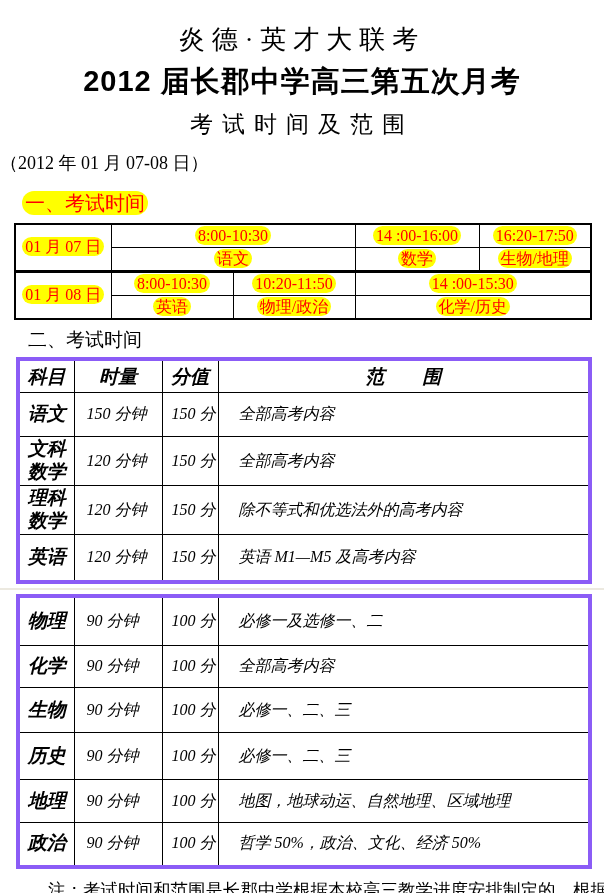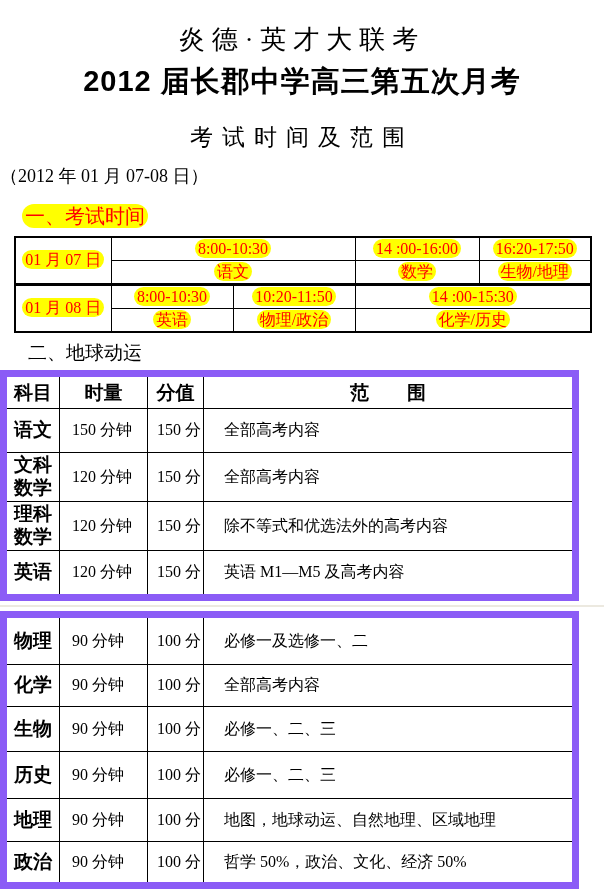--- a/index.html
+++ b/index.html
@@ -5,37 +5,37 @@
   html, body { margin:0; padding:0; }
   body {
     width:604px; height:893px;
     background:#ffffff; color:#000;
     font-family:"Liberation Serif","DejaVu Serif",serif;
     overflow:hidden; position:relative;
   }
   .doc-title1 { text-align:center; margin:22px 0 0 0; font-size:26px; font-weight:normal; letter-spacing:7px; }
   .doc-title2 { text-align:center; margin:5px 0 0 0; font-size:29px; font-weight:bold;
                 font-family:"Liberation Sans","DejaVu Sans",sans-serif; letter-spacing:1px; }
-  .doc-title3 { text-align:center; margin:20px 0 0 0; font-size:23px; font-weight:normal; letter-spacing:9px; }
+  .doc-title3 { text-align:center; margin:7px 0 0 0; font-size:23px; font-weight:normal; letter-spacing:9px; }
   .doc-title4 { text-align:left; margin:11px 12px 0 0; font-size:18px; font-weight:normal; }
 
   .sec-heading1 { margin:15px 0 6px 22px; font-size:20px;
                   font-family:"Liberation Sans","DejaVu Sans",sans-serif; }
   .sec-heading2 { margin:7px 0 4px 28px; font-size:19px;
                   font-family:"Liberation Sans","DejaVu Sans",sans-serif; }
 
   .hl { background:var(--hl-bg,#FFFF00); color:var(--hl-fg,#FF0000); padding:1px 3px;border-radius:12px; }
 
   table { border-collapse:collapse; table-layout:fixed; }
 
   #schedule { margin-left:14px; width:576px; border:2px solid #000; }
   #schedule td { border:1px solid #000; text-align:center; height:22px; padding:0; font-size:16px; overflow:hidden; white-space:nowrap; }
   #schedule tr.group-start td { border-top:3px solid #000; }
 
-  .scope-table { margin-left:0; width:572px; border:7px solid #8b5cf6; }
+  .scope-table { margin-left:16px; width:572px; border:4px solid #8b5cf6;font-style:italic; }
   .scope-table th, .scope-table td { border:1px solid #000; padding:0; overflow:hidden; vertical-align:middle; }
   .scope-table th { font-size:19px; height:31px; text-align:center; white-space:pre;
                     font-family:"Liberation Sans","DejaVu Sans",sans-serif; }
   .scope-table td.subject { font-size:19px; font-weight:bold; text-align:center;
                     font-family:"Liberation Sans","DejaVu Sans",sans-serif;
                     white-space:pre-line; line-height:1.2; }
   .scope-table td.val   { font-size:16px; text-align:left; padding-left:12px; white-space:nowrap; }
   .scope-table td.score { padding-left:9px; }
   .scope-table td.scope { font-size:16px; text-align:left; padding-left:20px; white-space:nowrap; }
 
@@ -81,21 +81,21 @@
     <td colspan="2"><span class="hl">14 :00-15:30</span></td>
   </tr>
   <tr>
     <td><span class="hl">英语</span></td>
     <td><span class="hl">物理/政治</span></td>
     <td colspan="2"><span class="hl">化学/历史</span></td>
   </tr>
 </tbody>
   </table>
 
-<div class="sec-heading2">二、地球动运</div>
+<div class="sec-heading2">二、考试时间</div>
 
 <table class="scope-table" id="scope-a">
   <colgroup>
       <col style="width:56px">
       <col style="width:88px">
       <col style="width:56px">
       <col style="width:372px">
     </colgroup>
   <tbody>
       <tr>

